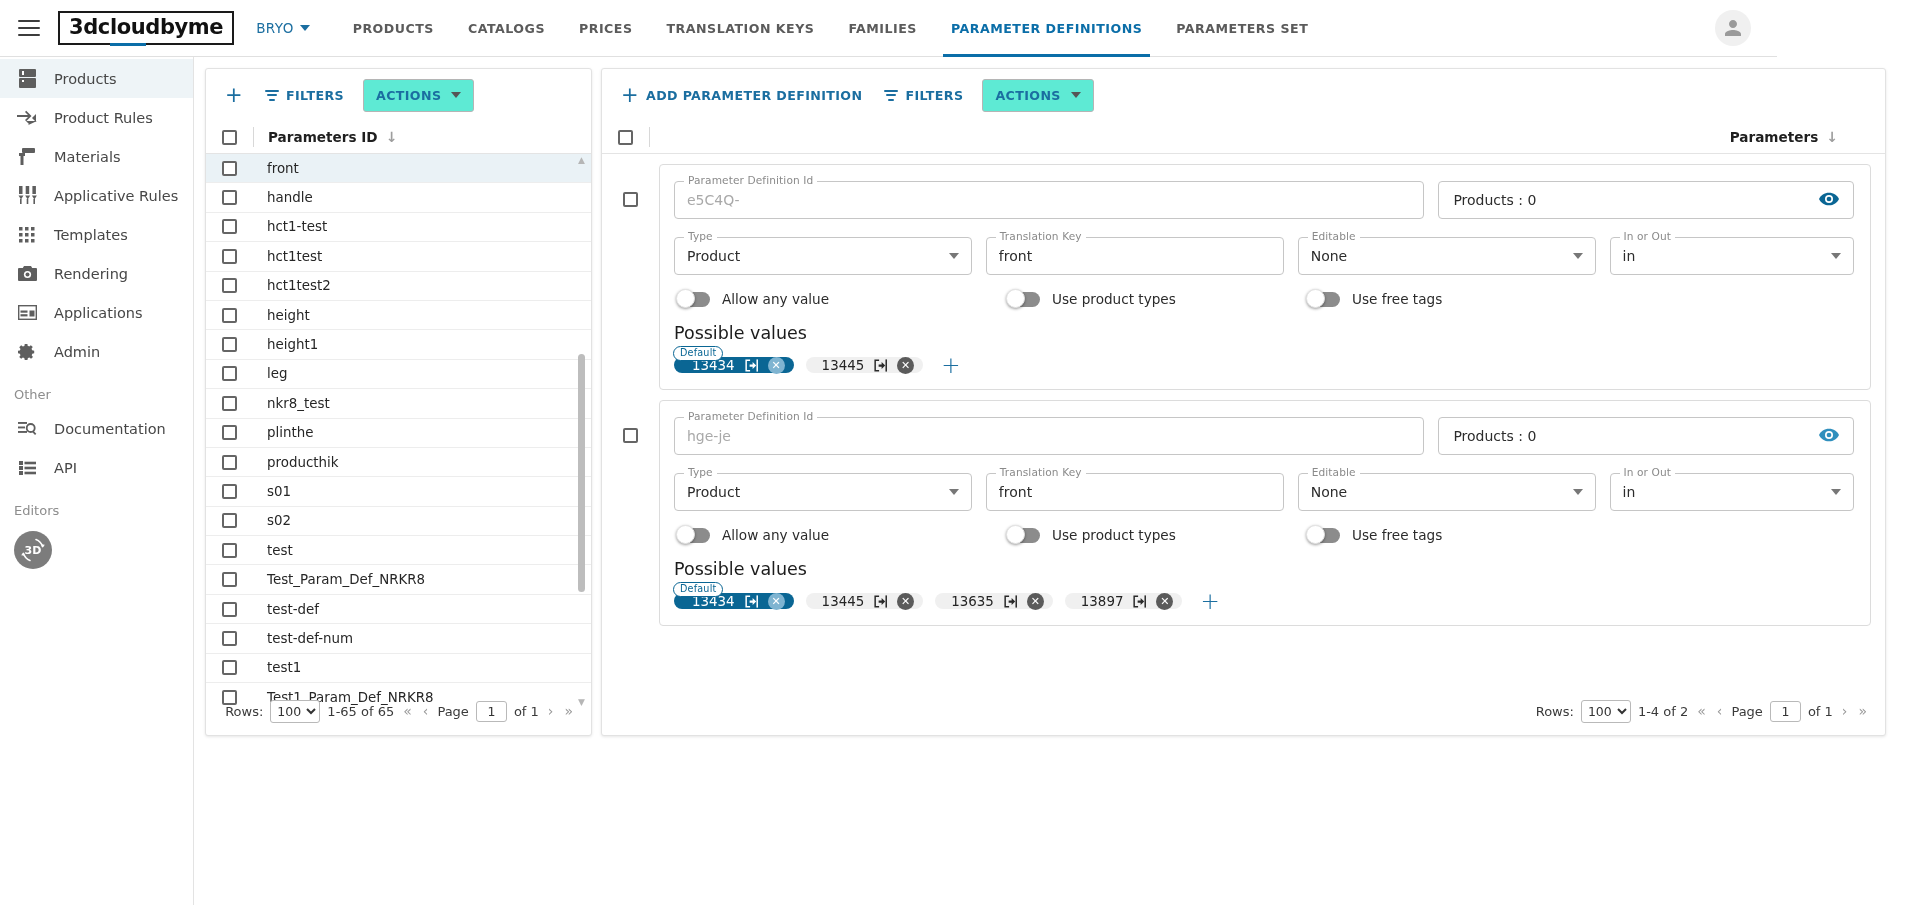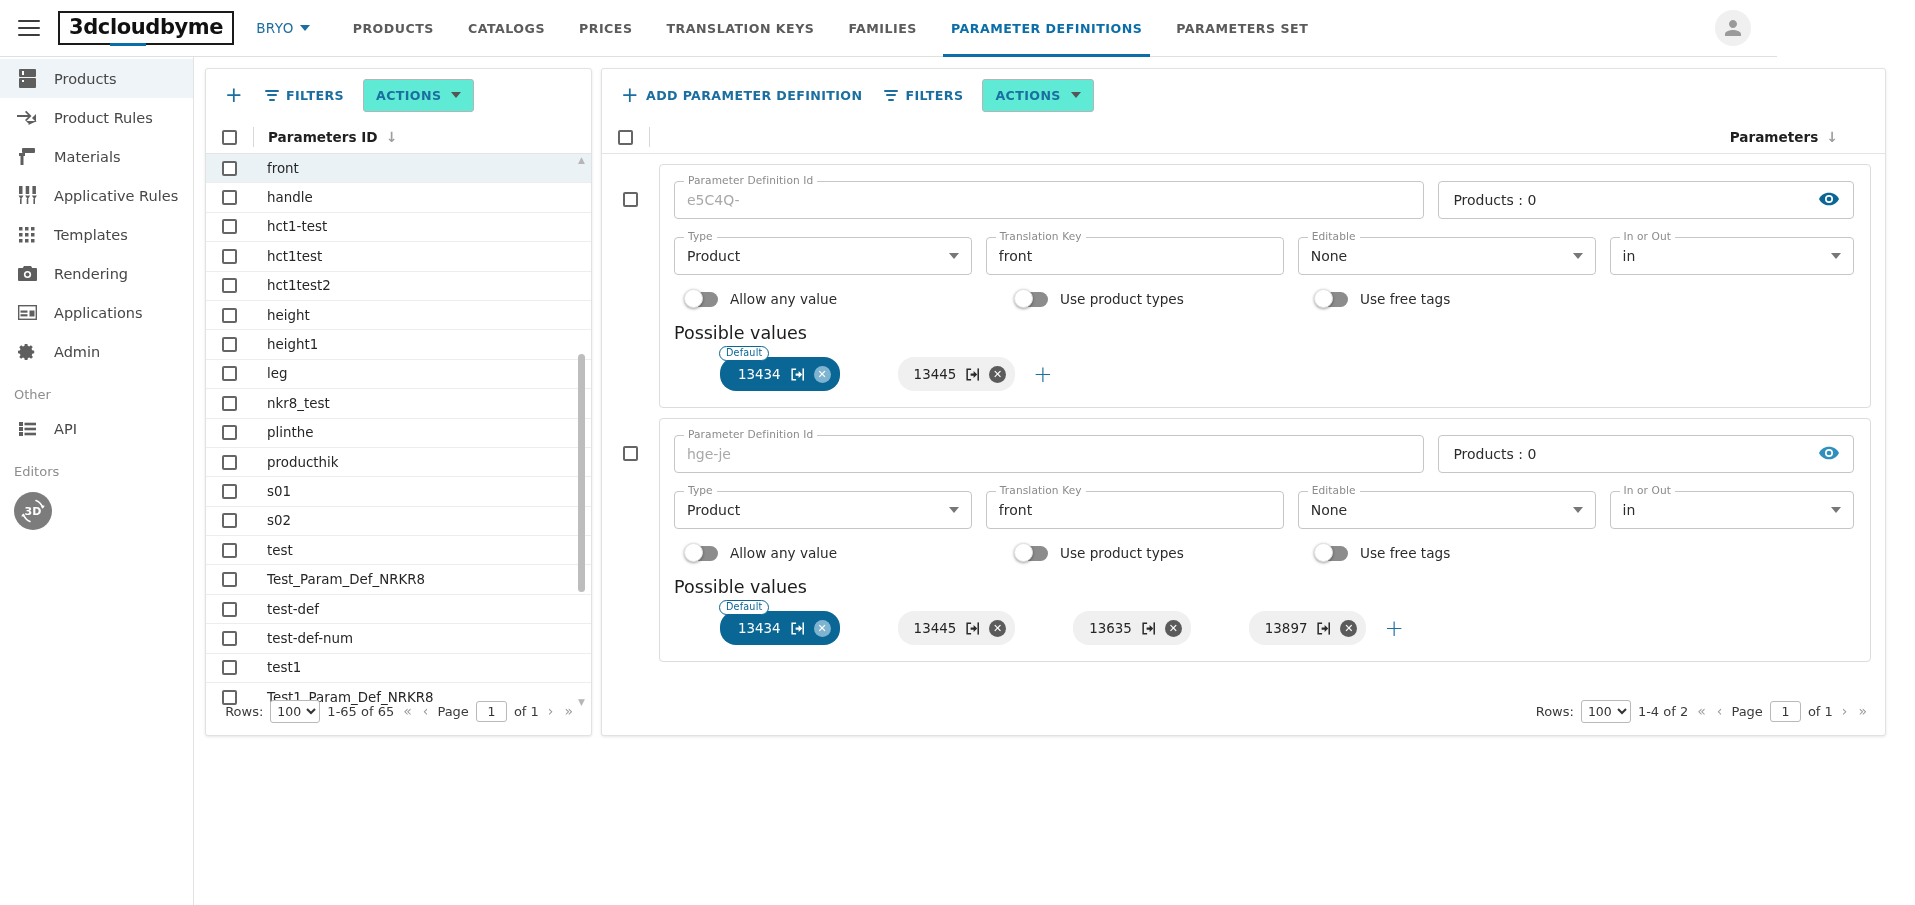--- a/index.html
+++ b/index.html
@@ -167,35 +167,35 @@
   .fld-box.ph { color:#a9a9a9; }
   .fld-sel { justify-content:space-between; cursor:pointer; }
   .sel-caret { width:0;height:0;border-left:5px solid transparent;border-right:5px solid transparent;border-top:6px solid #777; }
 
   .prod-box {
     border:1px solid #c6c6c6; border-radius:4px; height:38px; display:flex; align-items:center;
     justify-content:space-between; padding:0 14px; font-size:14px; color:#2c2c2c;
   }
   .eye { cursor:pointer; }
 
-  .toggles { display:flex; align-items:center; margin: 16px 0 0 12px; }
+  .toggles { display:flex; align-items:center; margin: 16px 0 0 4px; }
   .tg-item { display:flex; align-items:center; gap:12px; font-size:13.6px; color:#2b2b2b; }
   .tg {
     width: 32px; height:15px; border-radius:9px; background:#8c8c8c; position:relative; cursor:pointer; flex:0 0 32px;
   }
   .tg .knob {
     position:absolute; left:-2px; top:-2.5px; width:19px; height:19px; border-radius:50%;
     background:#fff; box-shadow: 0 1px 3px rgba(0,0,0,.4); border:1px solid #e3e3e3;
   }
 
   .pv-title { font-size:17.5px; color:#1c1c1c; margin: 16px 0 14px 0; }
   .chips { display:flex; align-items:center; gap: 12px; flex-wrap:wrap; }
   .chip {
-    height: 34px; border-radius:16px; background:#f0f0f0; display:flex; align-items:center;
-    gap: 9px; padding: 0 9px 0 16px; font-size:13.4px; color:#242424; position:relative; cursor:pointer;margin-left:46px;
+    height: 16px; border-radius:16px; background:#f0f0f0; display:flex; align-items:center;
+    gap: 9px; padding: 0 9px 0 16px; font-size:13.4px; color:#242424; position:relative; cursor:pointer;
   }
   .chip.default { background:#0a6694; color:#fff; padding-left:18px; }
   .chip-badge {
     position:absolute; top:-11px; left:-1px; background:#fff; color:#0a6694; border:1.5px solid #0a6694;
     border-radius:9px; font-size:9.6px; padding: 1px 6px 1.5px 6px; letter-spacing:.2px; line-height:1.1;
   }
   .chip .exp { width:15px; height:15px; display:flex; align-items:center; justify-content:center; }
   .chip .xbtn {
     width:17px; height:17px; border-radius:50%; background:#5b5b5b; color:#fff; display:flex;
     align-items:center; justify-content:center; font-size:11px; line-height:1; cursor:pointer;
@@ -333,20 +333,32 @@
     <span class="side-ic">
       <svg width="18" height="18" viewBox="0 0 20 20">
           <path d="M10 6.6A3.4 3.4 0 1010 13.4 3.4 3.4 0 0010 6.6zm8 4.9v-3l-2.3-.4a6 6 0 00-.7-1.7l1.4-1.9-2.1-2.1-1.9 1.4a6 6 0 00-1.7-.7L10.5 1h-3l-.4 2.3a6 6 0 00-1.7.7L3.5 2.6 1.4 4.7l1.4 1.9a6 6 0 00-.7 1.7L0 8.5v3l2.1.4c.2.6.4 1.2.7 1.7l-1.4 1.9 2.1 2.1 1.9-1.4c.5.3 1.1.5 1.7.7l.4 2.1h3l.4-2.1c.6-.2 1.2-.4 1.7-.7l1.9 1.4 2.1-2.1-1.4-1.9c.3-.5.5-1.1.7-1.7l2.1-.4z"></path>
         </svg>
     </span>
     <span>Admin</span>
   </div>
 
   <div class="side-group">Other</div>
 
+  <div class="side-item">
+    <span class="side-ic">
+      <svg width="19" height="16" viewBox="0 0 19 16">
+          <rect x="0" y="1" width="9" height="1.9"></rect>
+          <rect x="0" y="5.5" width="7" height="1.9"></rect>
+          <rect x="0" y="10" width="9" height="1.9"></rect>
+          <circle cx="12.7" cy="7" r="4" fill="none" stroke="#5e5e5e" stroke-width="1.8"></circle>
+          <rect x="15.2" y="9.6" width="4.4" height="1.8" transform="rotate(45 15.2 9.6)"></rect>
+        </svg>
+    </span>
+    <span>Documentation</span>
+  </div>
 
   <div class="side-item">
     <span class="side-ic">
       <svg width="17" height="14" viewBox="0 0 17 14">
           <rect x="0" y="0" width="4" height="4"></rect>
           <rect x="5.5" y="0.7" width="11.5" height="2.6"></rect>
           <rect x="0" y="5" width="4" height="4"></rect>
           <rect x="5.5" y="5.7" width="11.5" height="2.6"></rect>
           <rect x="0" y="10" width="4" height="4"></rect>
           <rect x="5.5" y="10.7" width="11.5" height="2.6"></rect>

